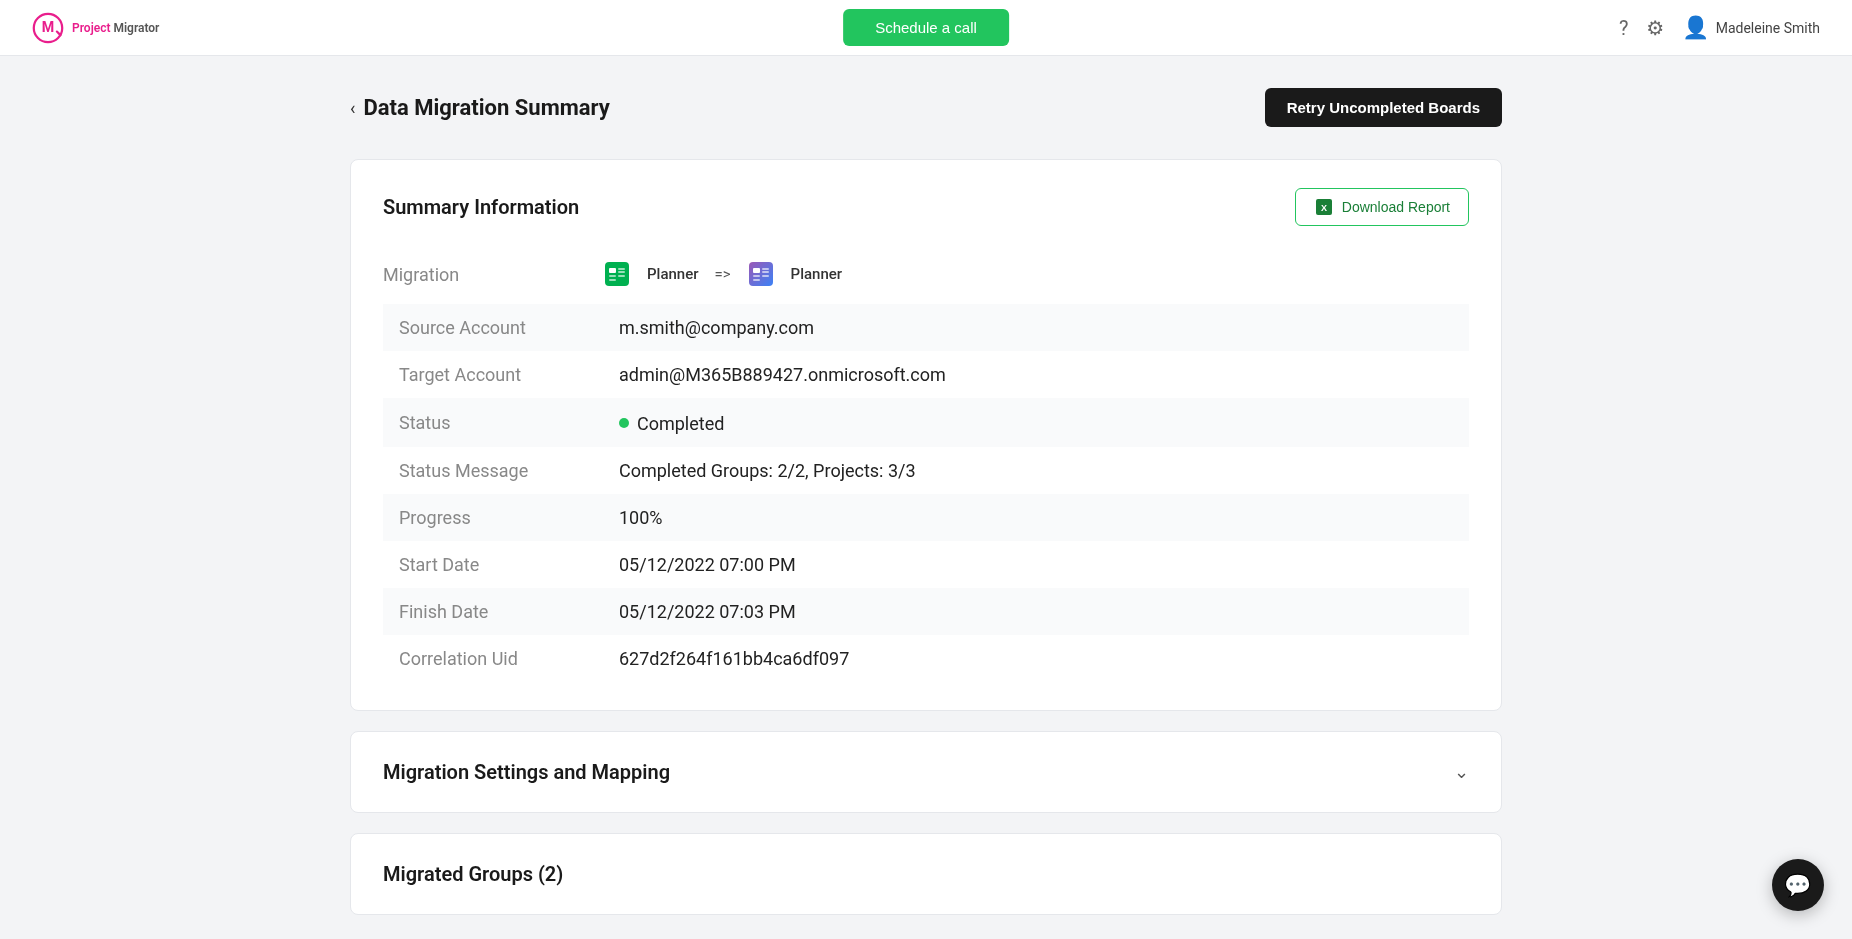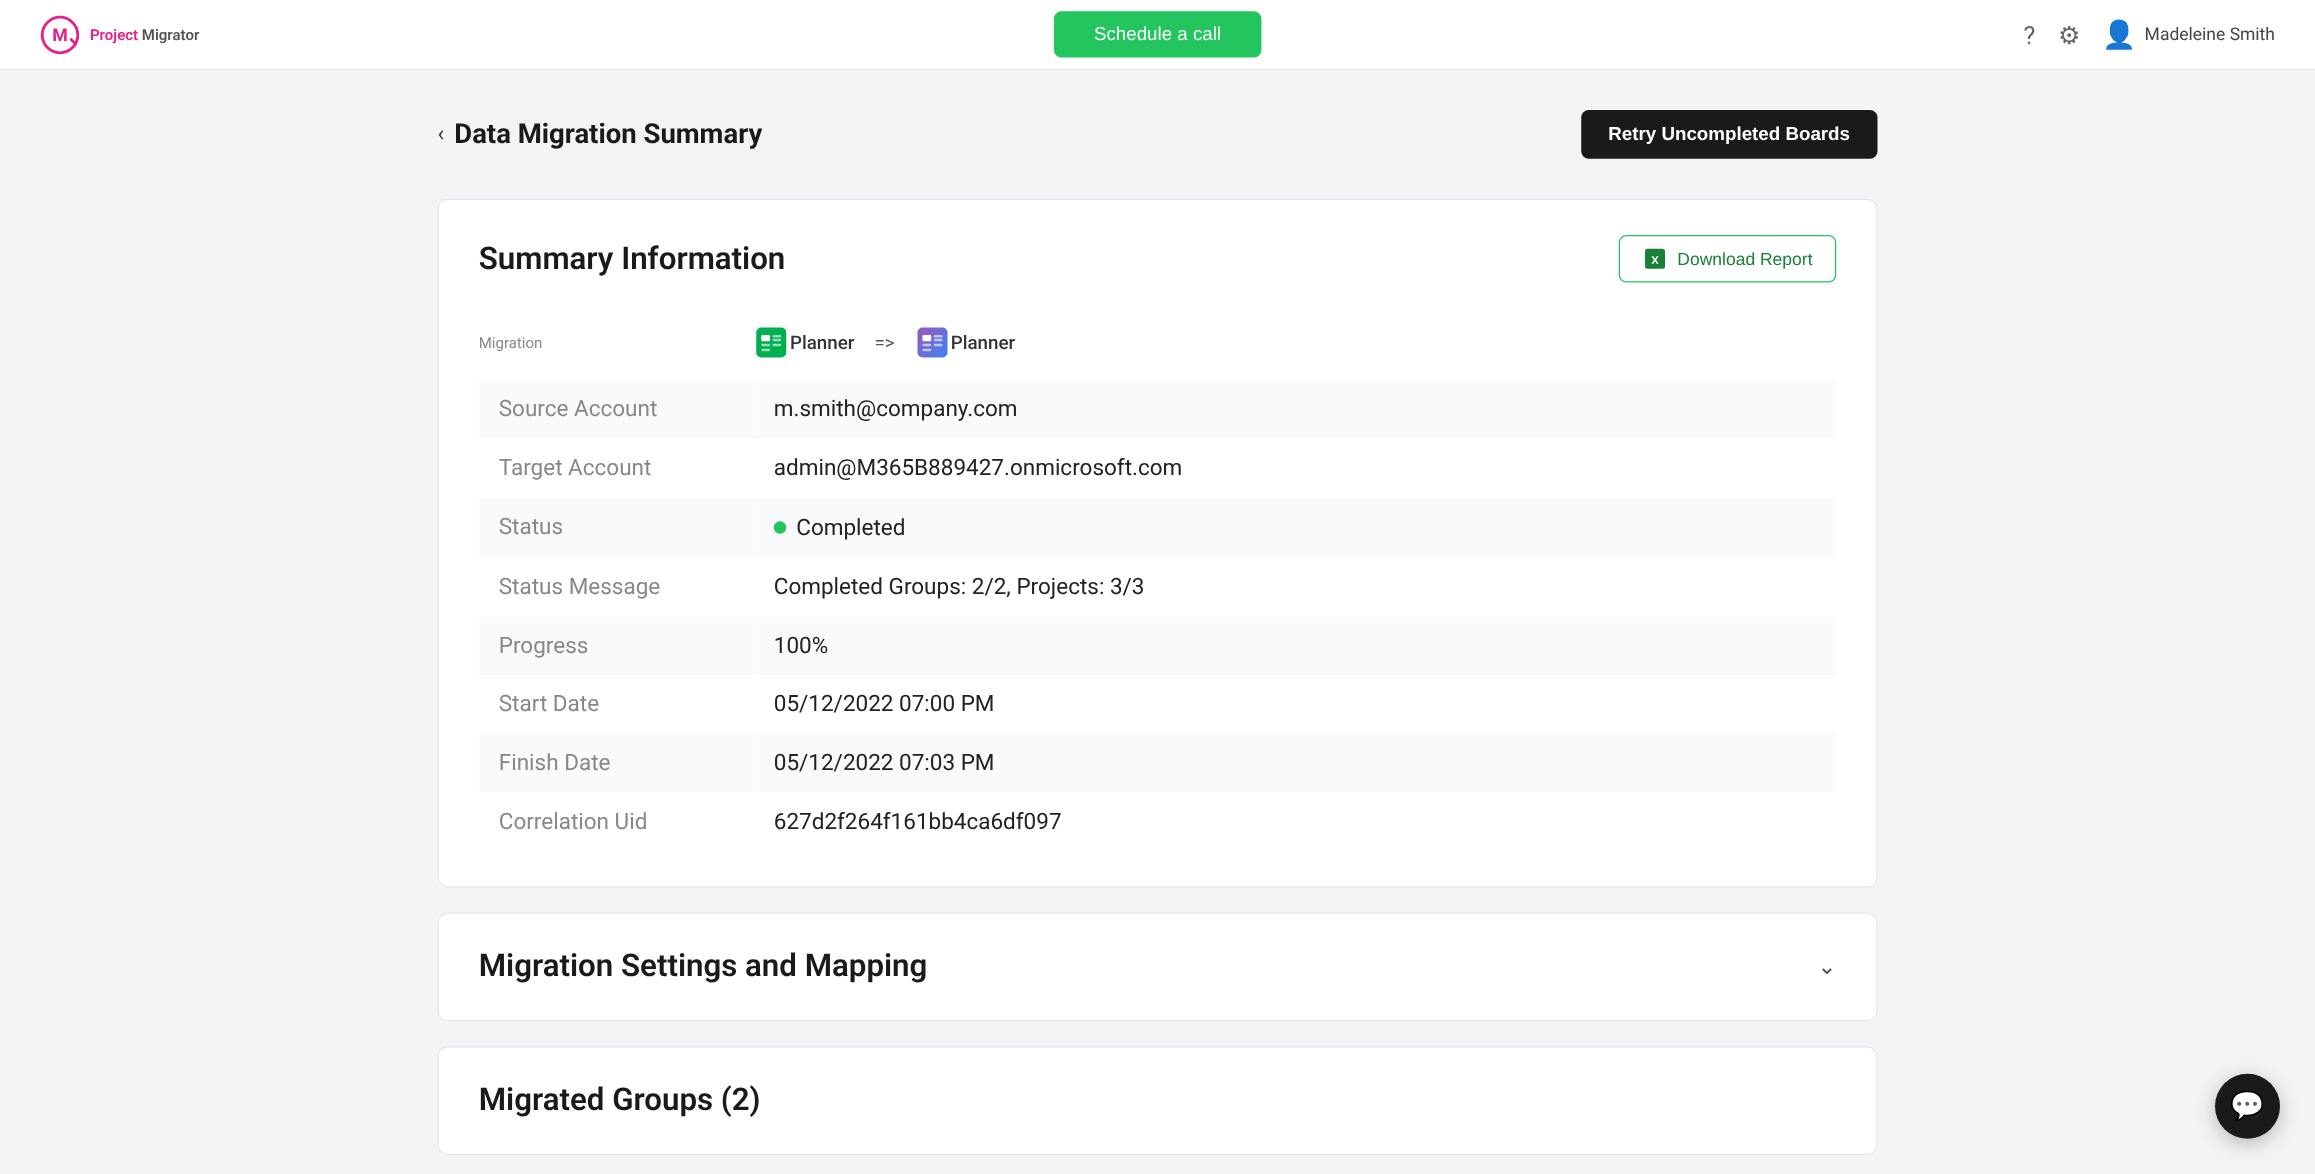--- a/index.html
+++ b/index.html
@@ -132,21 +132,21 @@
     }
 
     
     .card-header {
       display: flex;
       align-items: center;
       justify-content: space-between;
       margin-bottom: 24px;
     }
     .card-title {
-      font-size: 25px;
+      font-size: 20px;
       font-weight: 600;
       color: #1a1a1a;
     }
     .download-btn {
       display: flex;
       align-items: center;
       gap: 8px;
       border: 1.5px solid #22c55e;
       background: #fff;
       border-radius: 6px;
@@ -159,32 +159,32 @@
 
     
     .migration-row {
       display: flex;
       align-items: center;
       gap: 0;
       padding: 10px 0 16px 0;
     }
     .migration-label {
       min-width: 220px;
-      font-size: 12px;
+      font-size: 18px;
       color: #888;
     }
     .migration-apps {
       display: flex;
       align-items: center;
       gap: 10px;
     }
     .planner-badge {
       display: flex;
       align-items: center;
-      gap: 1px;
+      gap: 16px;
     }
     .arrow-text {
       font-size: 15px;
       color: #555;
       margin: 0 6px;
     }
     .planner-name {
       font-size: 15px;
       font-weight: 500;
       color: #333;

